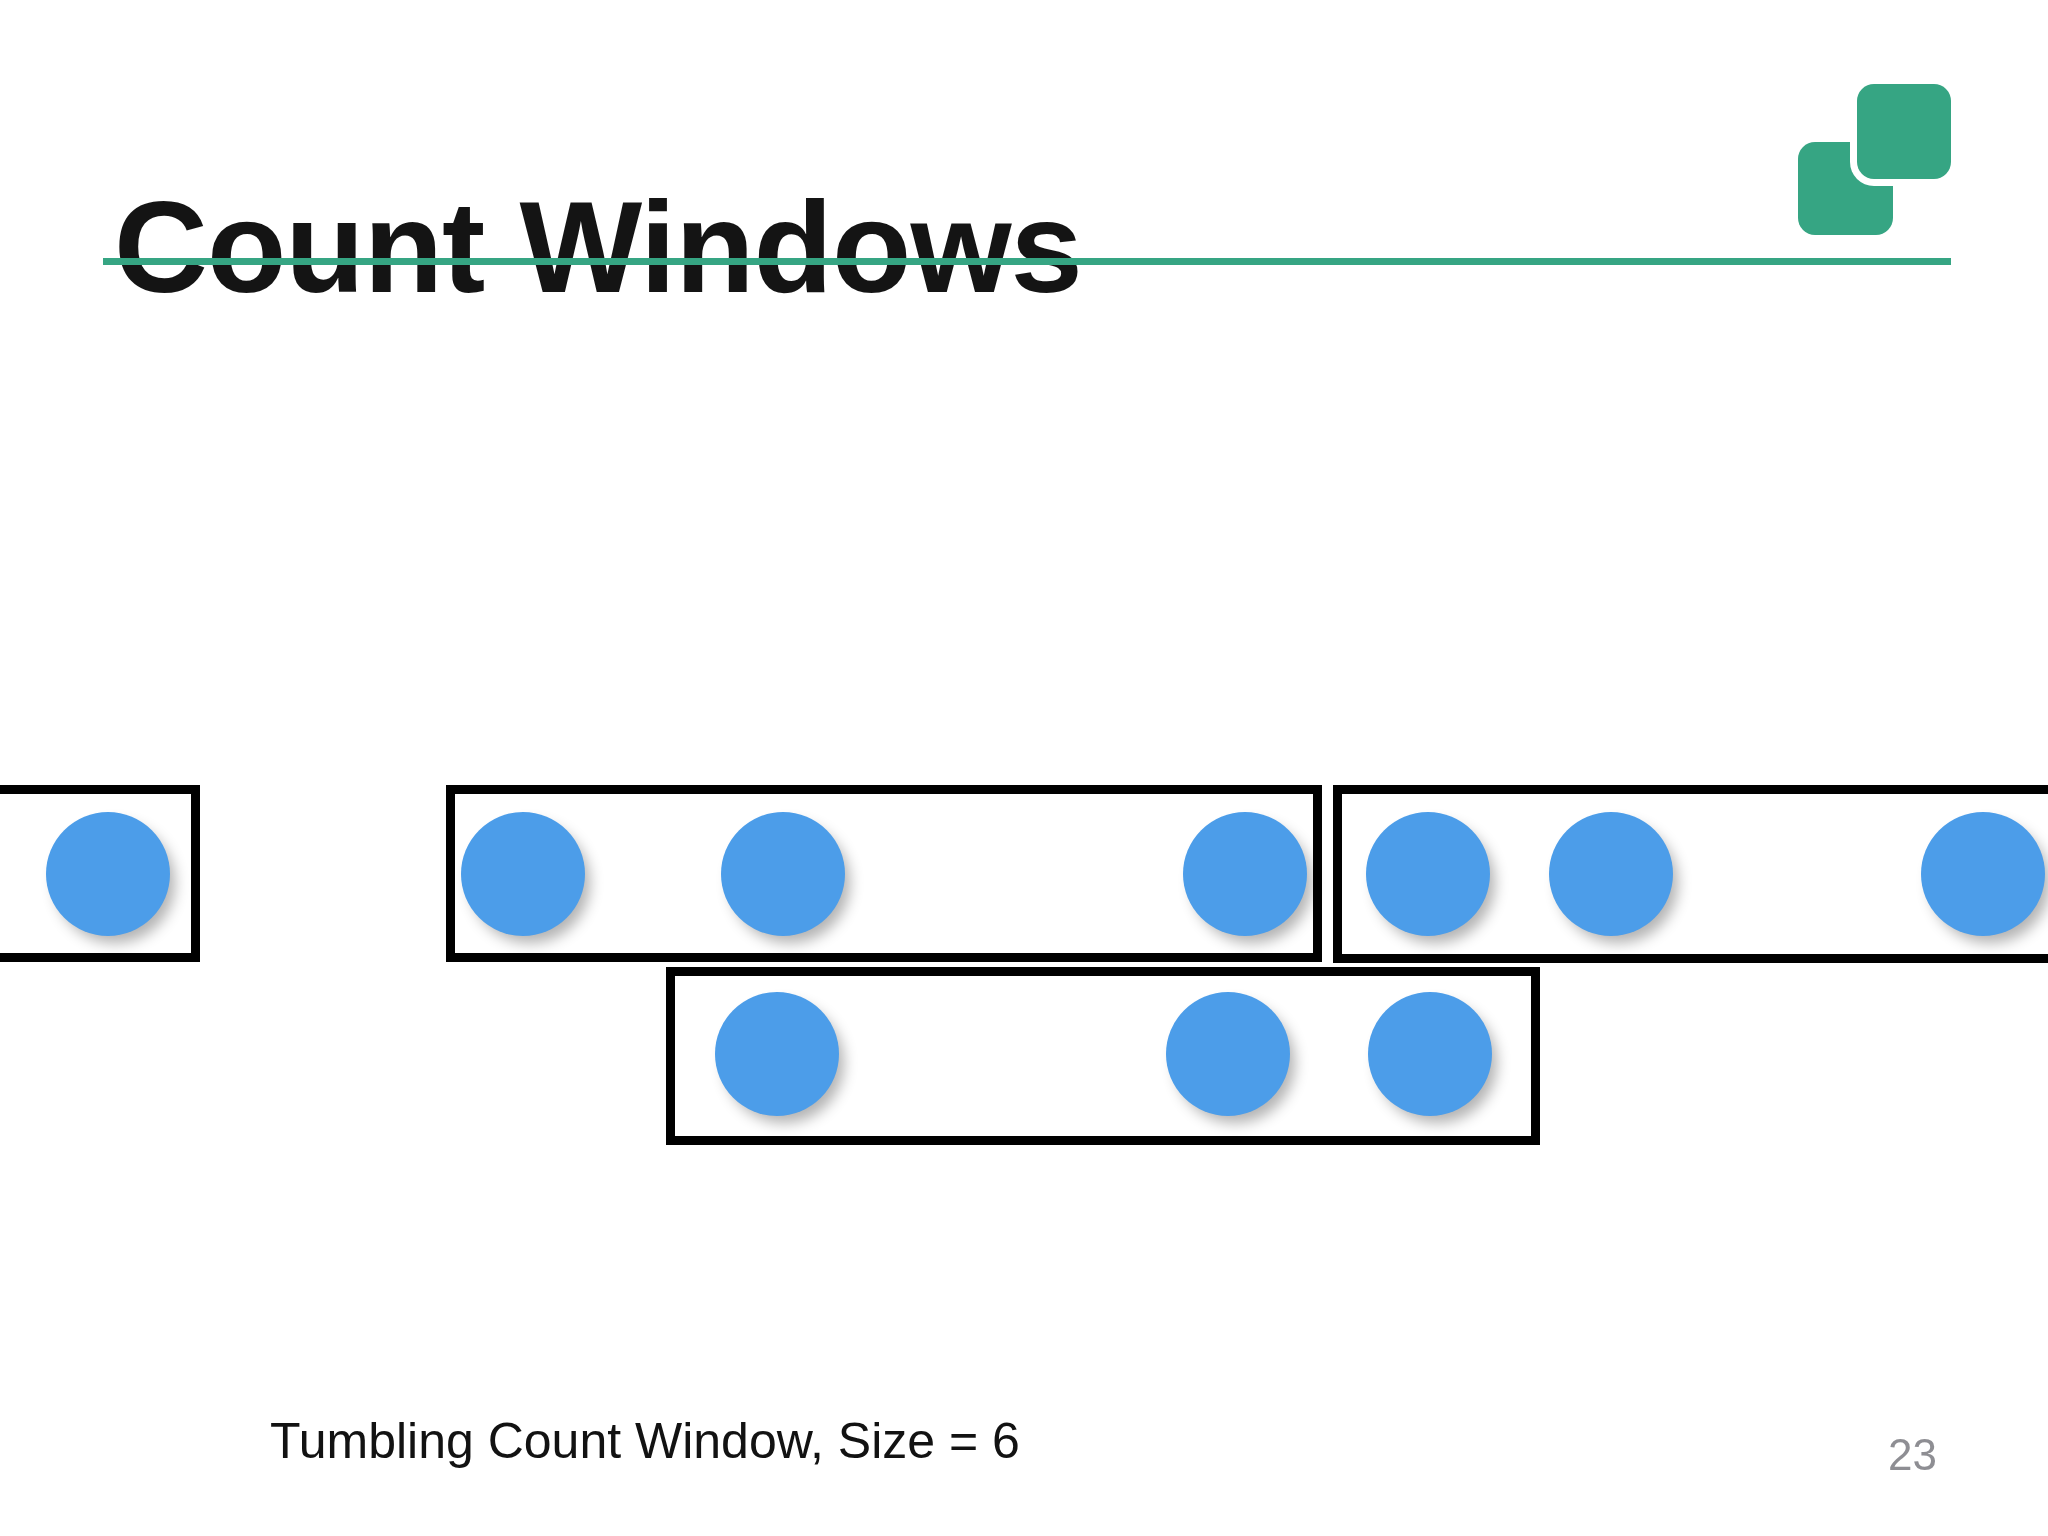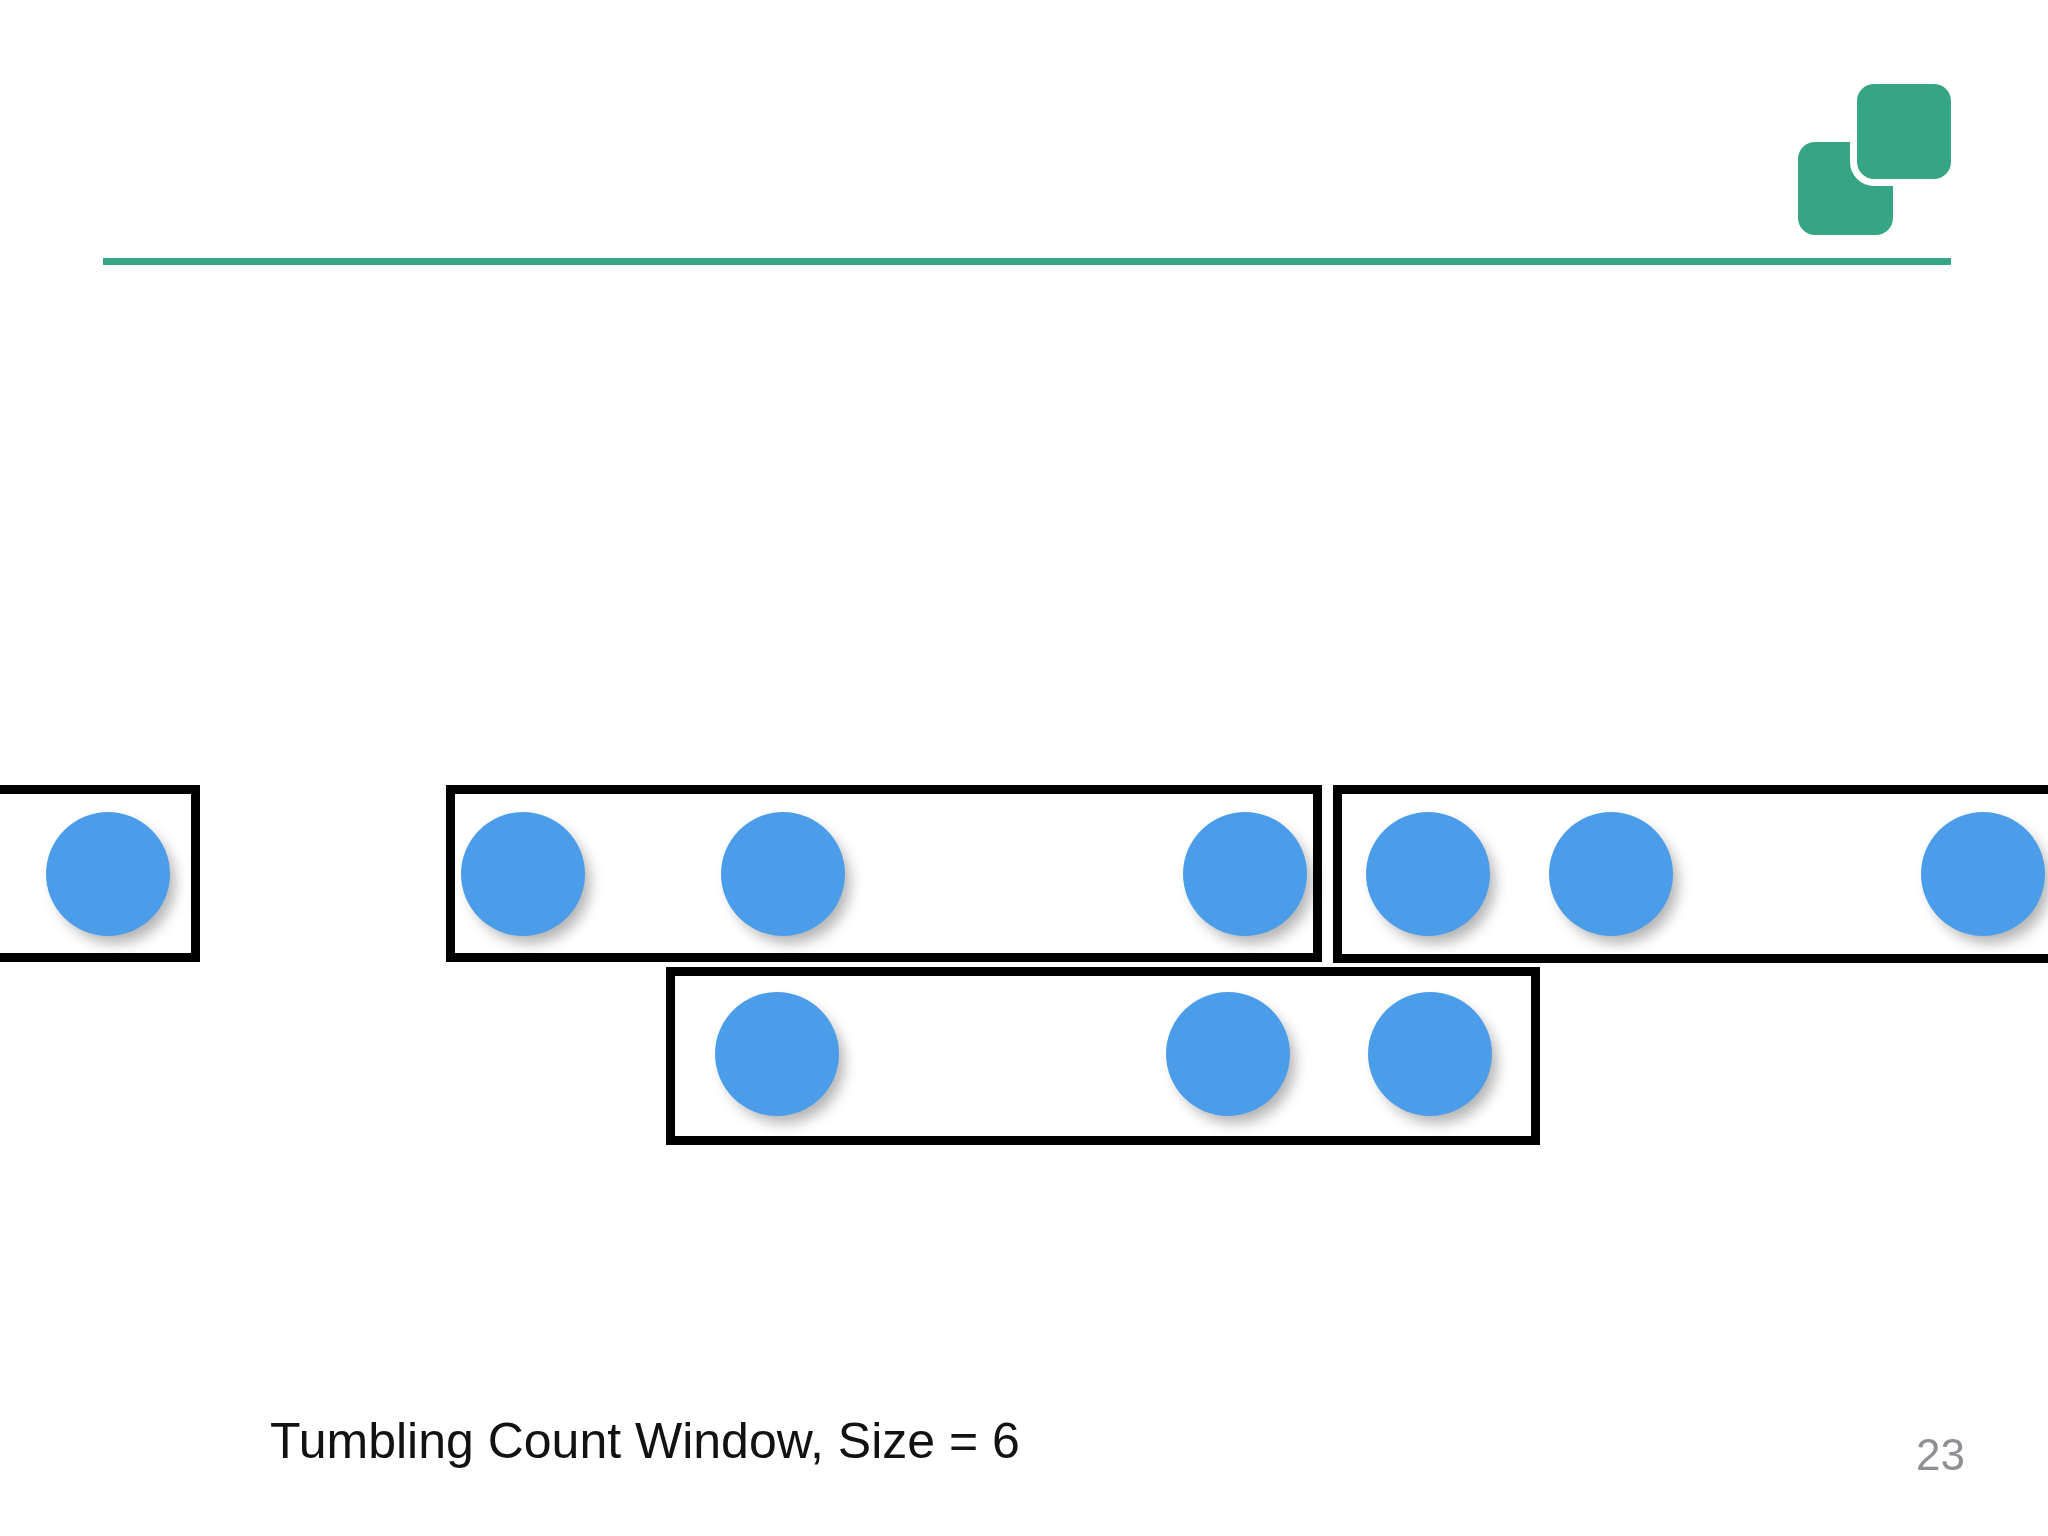--- a/index.html
+++ b/index.html
@@ -80,28 +80,28 @@
     color: #121212;
     white-space: pre;
   }
   .page-number {
     position: absolute;
     left: 1888px;
     top: 1433px;
     font-size: 44px;
     line-height: 44px;
     color: #8E8E93;
-    margin-left: 28px;
   }
 </style>
 </head>
 <body>
 
 <div id="slide">
 
+  <h1 class="slide-title" style="color: rgb(20, 20, 20);">Count Windows</h1>
 
   <div class="title-rule" style="background: rgb(54, 165, 131);"></div>
 
   <div class="logo">
     <div class="logo-square back" style="background: rgb(54, 165, 131);"></div>
     <div class="logo-square front" style="background: rgb(54, 165, 131);"></div>
   </div>
 
   <div>
       <div class="window-box" style="left: -60px; top: 785px; width: 260px; height: 177px; border-color: rgb(0, 0, 0);"></div>

